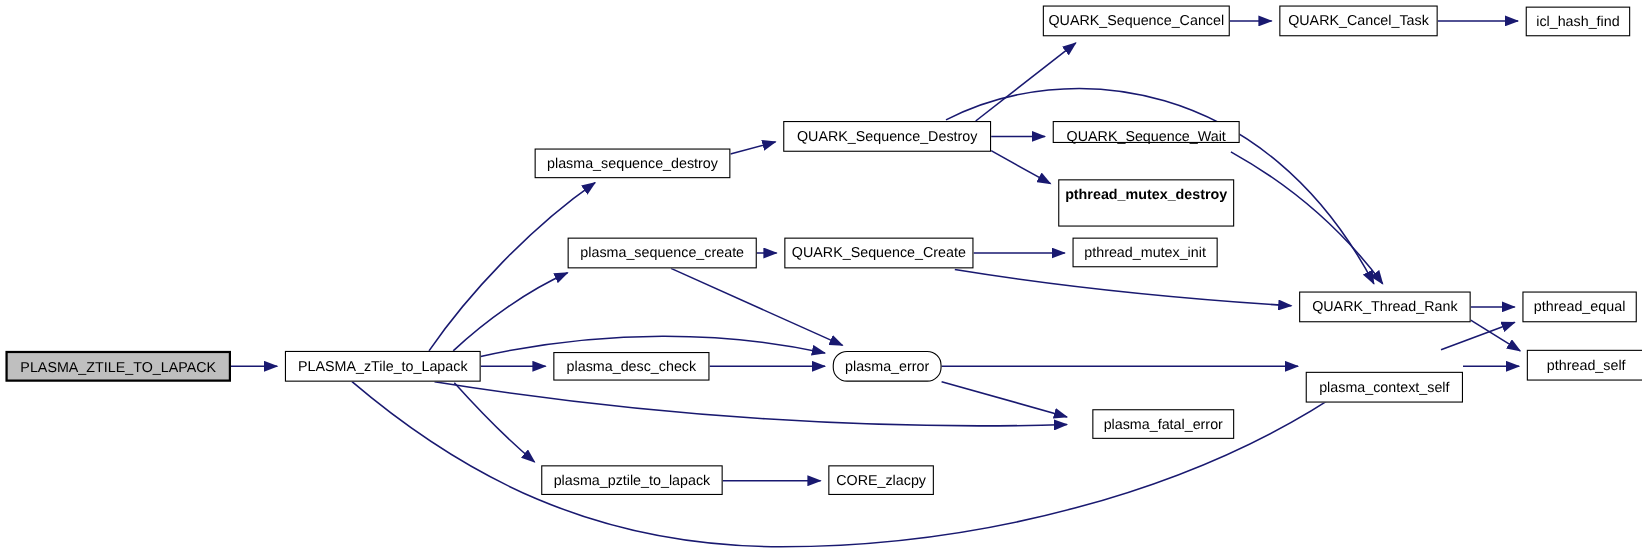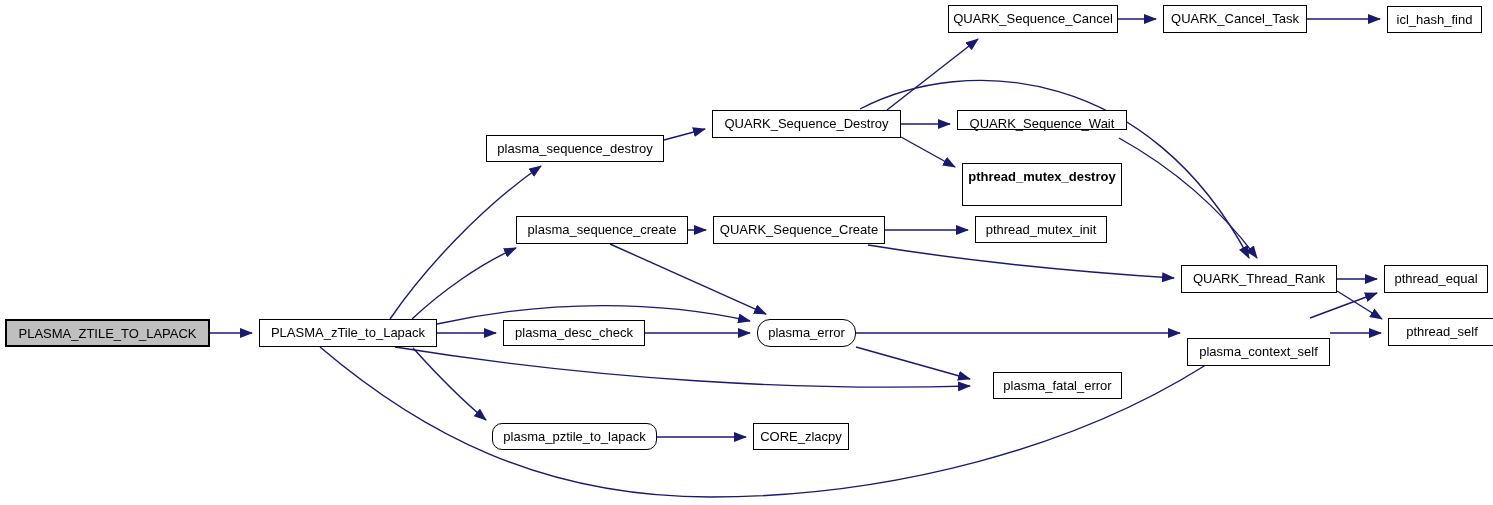--- a/index.html
+++ b/index.html
@@ -83,21 +83,21 @@
         <path d="M856,347 L970,379" class="edge" stroke="#191970" marker-end="url(#arrowhead)"></path>
         <path d="M657,437 L746,437" class="edge" stroke="#191970" marker-end="url(#arrowhead)"></path>
       </g>
   </svg>
   <div id="nodes">
       <div class="node node-start" style="left: 5px; top: 319px; width: 205px; height: 28px; line-height: 26px;"><span>PLASMA_ZTILE_TO_LAPACK</span></div>
       <div class="node" style="left: 259px; top: 319px; width: 178px; height: 28px; line-height: 26px;"><span>PLASMA_zTile_to_Lapack</span></div>
       <div class="node" style="left: 486px; top: 135px; width: 178px; height: 27px; line-height: 25px;"><span>plasma_sequence_destroy</span></div>
       <div class="node" style="left: 488px; top: 216px; width: 172px; height: 28px; line-height: 26px; margin-left: 28px;"><span>plasma_sequence_create</span></div>
       <div class="node" style="left: 503px; top: 320px; width: 142px; height: 26px; line-height: 24px;"><span>plasma_desc_check</span></div>
-      <div class="node" style="left: 492px; top: 423px; width: 165px; height: 27px; line-height: 25px; border-radius: 10px;"><span>plasma_pztile_to_lapack</span></div>
+      <div class="node" style="left: 492px; top: 423px; width: 165px; height: 27px; line-height: 25px;"><span>plasma_pztile_to_lapack</span></div>
       <div class="node" style="left: 712px; top: 110px; width: 189px; height: 28px; line-height: 26px;"><span>QUARK_Sequence_Destroy</span></div>
       <div class="node" style="left: 957px; top: 110px; width: 170px; height: 20px; line-height: 26px;"><span>QUARK_Sequence_Wait</span></div>
       <div class="node" style="left: 962px; top: 163px; width: 160px; height: 43px; line-height: 25px; font-weight: bold;"><span>pthread_mutex_destroy</span></div>
       <div class="node" style="left: 713px; top: 216px; width: 172px; height: 28px; line-height: 26px;"><span>QUARK_Sequence_Create</span></div>
       <div class="node" style="left: 975px; top: 216px; width: 132px; height: 27px; line-height: 25px;"><span>pthread_mutex_init</span></div>
       <div class="node" style="left: 948px; top: 5px; width: 170px; height: 28px; line-height: 26px;"><span>QUARK_Sequence_Cancel</span></div>
       <div class="node" style="left: 1163px; top: 5px; width: 144px; height: 28px; line-height: 26px;"><span>QUARK_Cancel_Task</span></div>
       <div class="node" style="left: 1387px; top: 6px; width: 95px; height: 27px; line-height: 25px;"><span>icl_hash_find</span></div>
       <div class="node" style="left: 1181px; top: 265px; width: 156px; height: 28px; line-height: 26px;"><span>QUARK_Thread_Rank</span></div>
       <div class="node" style="left: 1384px; top: 265px; width: 104px; height: 28px; line-height: 26px; text-align: center;"><span>pthread_equal</span></div>

